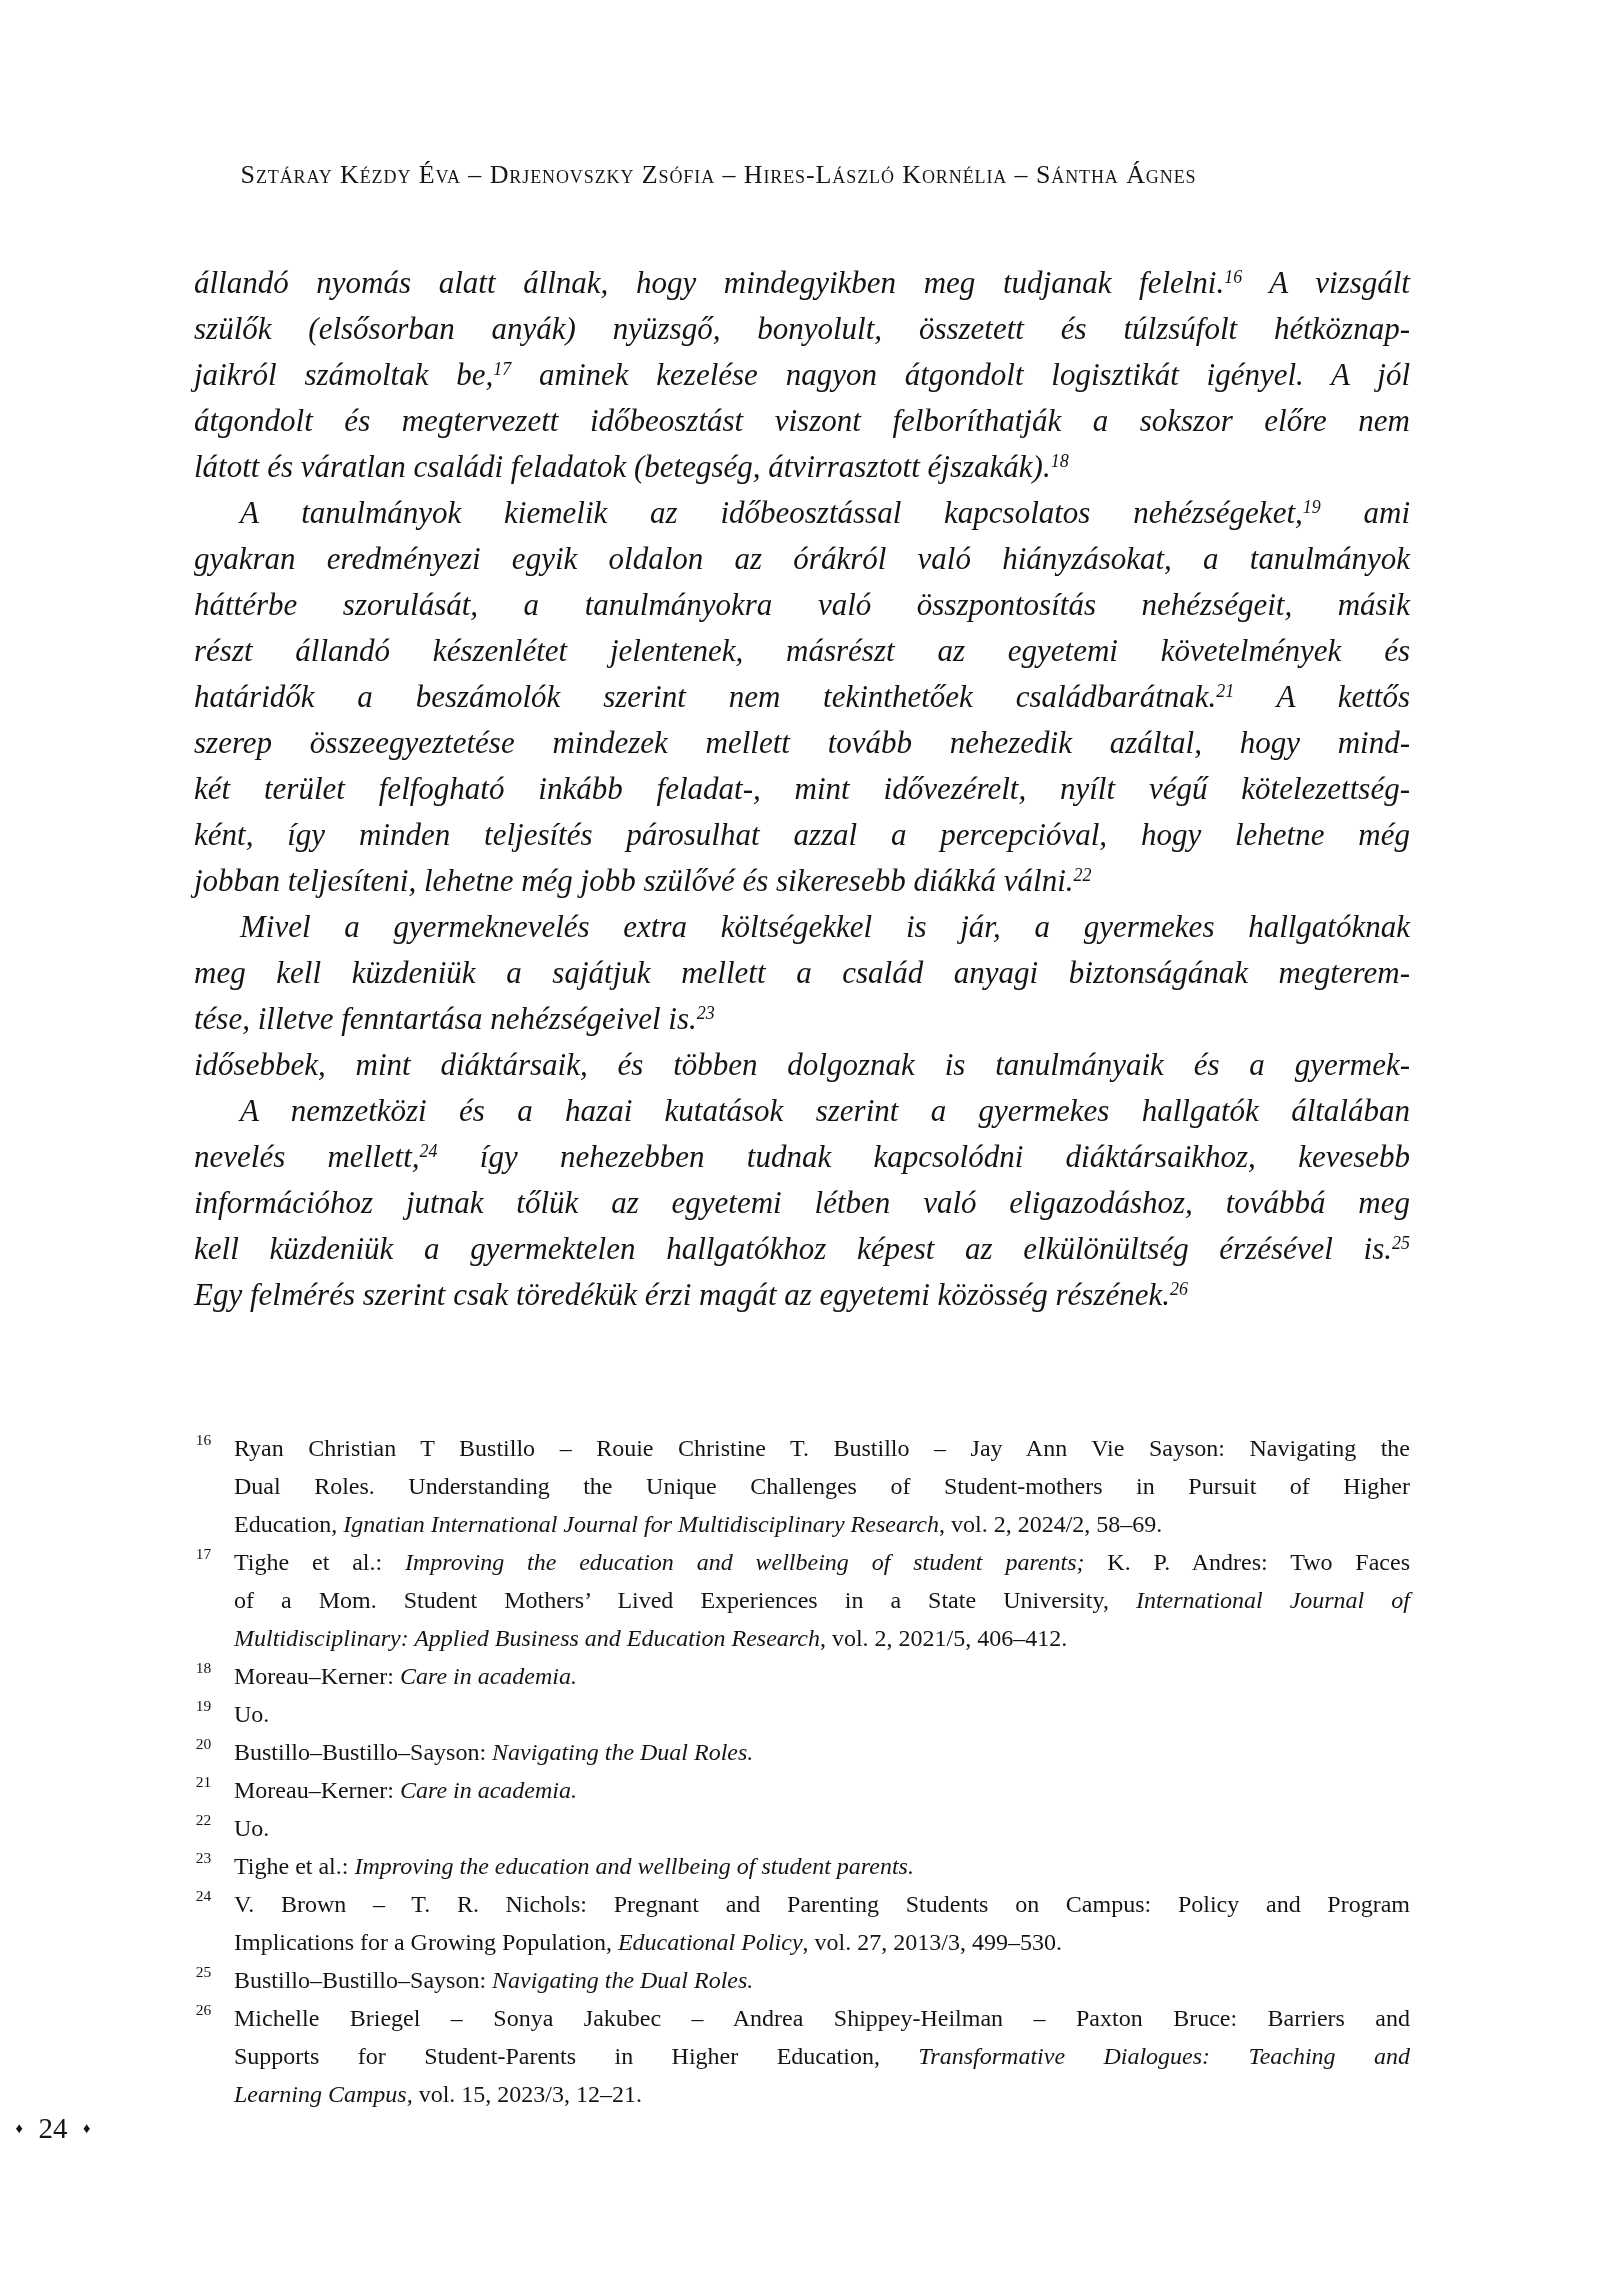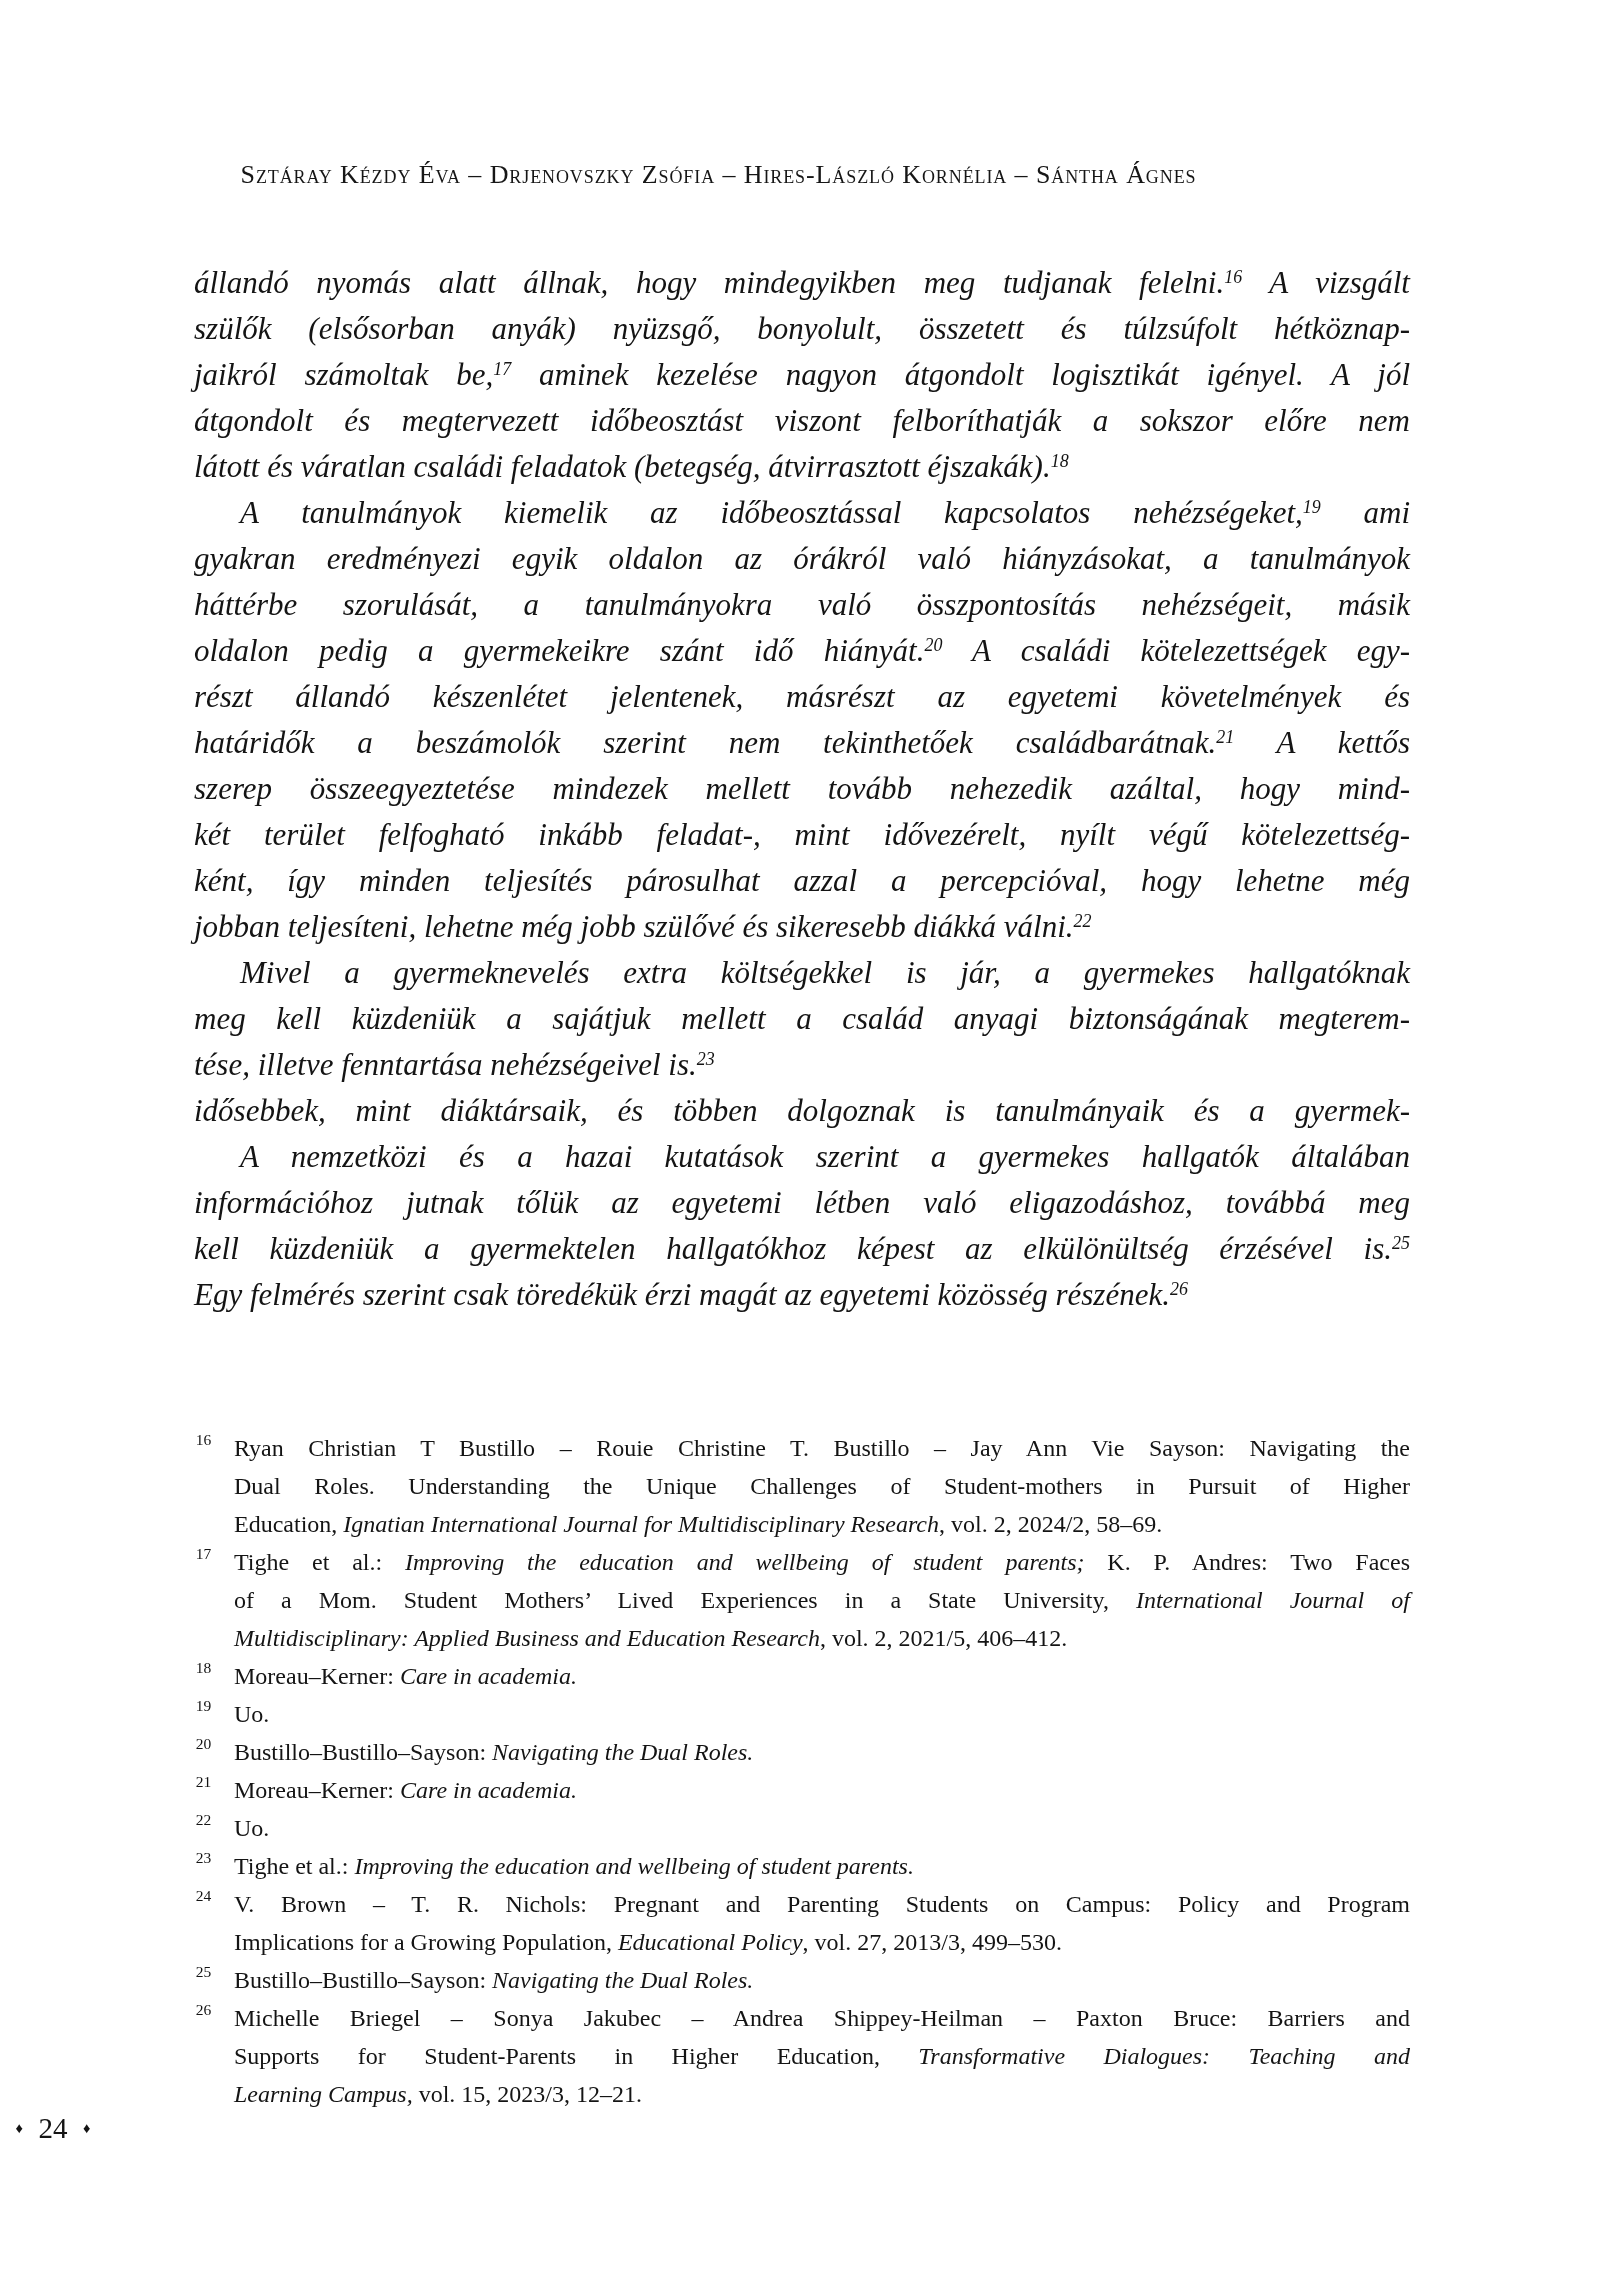--- a/index.html
+++ b/index.html
@@ -99,36 +99,36 @@
         <div class="line"><span>állandó nyomás alatt állnak, hogy mindegyikben meg tudjanak felelni.</span><sup class="ref">16</sup><span> A vizsgált</span></div>
         <div class="line"><span>szülők (elsősorban anyák) nyüzsgő, bonyolult, összetett és túlzsúfolt hétköznap-</span></div>
         <div class="line"><span>jaikról számoltak be,</span><sup class="ref">17</sup><span> aminek kezelése nagyon átgondolt logisztikát igényel. A jól</span></div>
         <div class="line"><span>átgondolt és megtervezett időbeosztást viszont felboríthatják a sokszor előre nem</span></div>
         <div class="line last"><span>látott és váratlan családi feladatok (betegség, átvirrasztott éjszakák).</span><sup class="ref">18</sup></div>
       </div>
       <div>
         <div class="line indent"><span>A tanulmányok kiemelik az időbeosztással kapcsolatos nehézségeket,</span><sup class="ref">19</sup><span> ami</span></div>
         <div class="line"><span>gyakran eredményezi egyik oldalon az órákról való hiányzásokat, a tanulmányok</span></div>
         <div class="line"><span>háttérbe szorulását, a tanulmányokra való összpontosítás nehézségeit, másik</span></div>
-        <div class="line"><span>oldalon pedig a gyermekeikre szánt idő hiányát.</span><sup class="ref">20</sup><span> A családi kötelezettségek egy-</span></div>
         <div class="line"><span>részt állandó készenlétet jelentenek, másrészt az egyetemi követelmények és</span></div>
         <div class="line"><span>határidők a beszámolók szerint nem tekinthetőek családbarátnak.</span><sup class="ref">21</sup><span> A kettős</span></div>
         <div class="line"><span>szerep összeegyeztetése mindezek mellett tovább nehezedik azáltal, hogy mind-</span></div>
         <div class="line"><span>két terület felfogható inkább feladat-, mint idővezérelt, nyílt végű kötelezettség-</span></div>
         <div class="line"><span>ként, így minden teljesítés párosulhat azzal a percepcióval, hogy lehetne még</span></div>
         <div class="line last"><span>jobban teljesíteni, lehetne még jobb szülővé és sikeresebb diákká válni.</span><sup class="ref">22</sup></div>
       </div>
       <div>
         <div class="line indent"><span>Mivel a gyermeknevelés extra költségekkel is jár, a gyermekes hallgatóknak</span></div>
         <div class="line"><span>meg kell küzdeniük a sajátjuk mellett a család anyagi biztonságának megterem-</span></div>
         <div class="line last"><span>tése, illetve fenntartása nehézségeivel is.</span><sup class="ref">23</sup></div>
       </div>
       <div>
         <div class="line"><span>idősebbek, mint diáktársaik, és többen dolgoznak is tanulmányaik és a gyermek-</span></div>
         <div class="line indent"><span>A nemzetközi és a hazai kutatások szerint a gyermekes hallgatók általában</span></div>
+        <div class="line"><span>nevelés mellett,</span><sup class="ref">24</sup><span> így nehezebben tudnak kapcsolódni diáktársaikhoz, kevesebb</span></div>
         <div class="line"><span>információhoz jutnak tőlük az egyetemi létben való eligazodáshoz, továbbá meg</span></div>
         <div class="line"><span>kell küzdeniük a gyermektelen hallgatókhoz képest az elkülönültség érzésével is.</span><sup class="ref">25</sup></div>
         <div class="line last"><span>Egy felmérés szerint csak töredékük érzi magát az egyetemi közösség részének.</span><sup class="ref">26</sup></div>
       </div>
     </main>
 
   <section class="footnotes" id="footnotes">
       <div>
         <div class="fline"><span class="fn-num">16</span><span>Ryan Christian T Bustillo – Rouie Christine T. Bustillo – Jay Ann Vie Sayson: Navigating the</span></div>
         <div class="fline"><span>Dual Roles. Understanding the Unique Challenges of Student-mothers in Pursuit of Higher</span></div>

